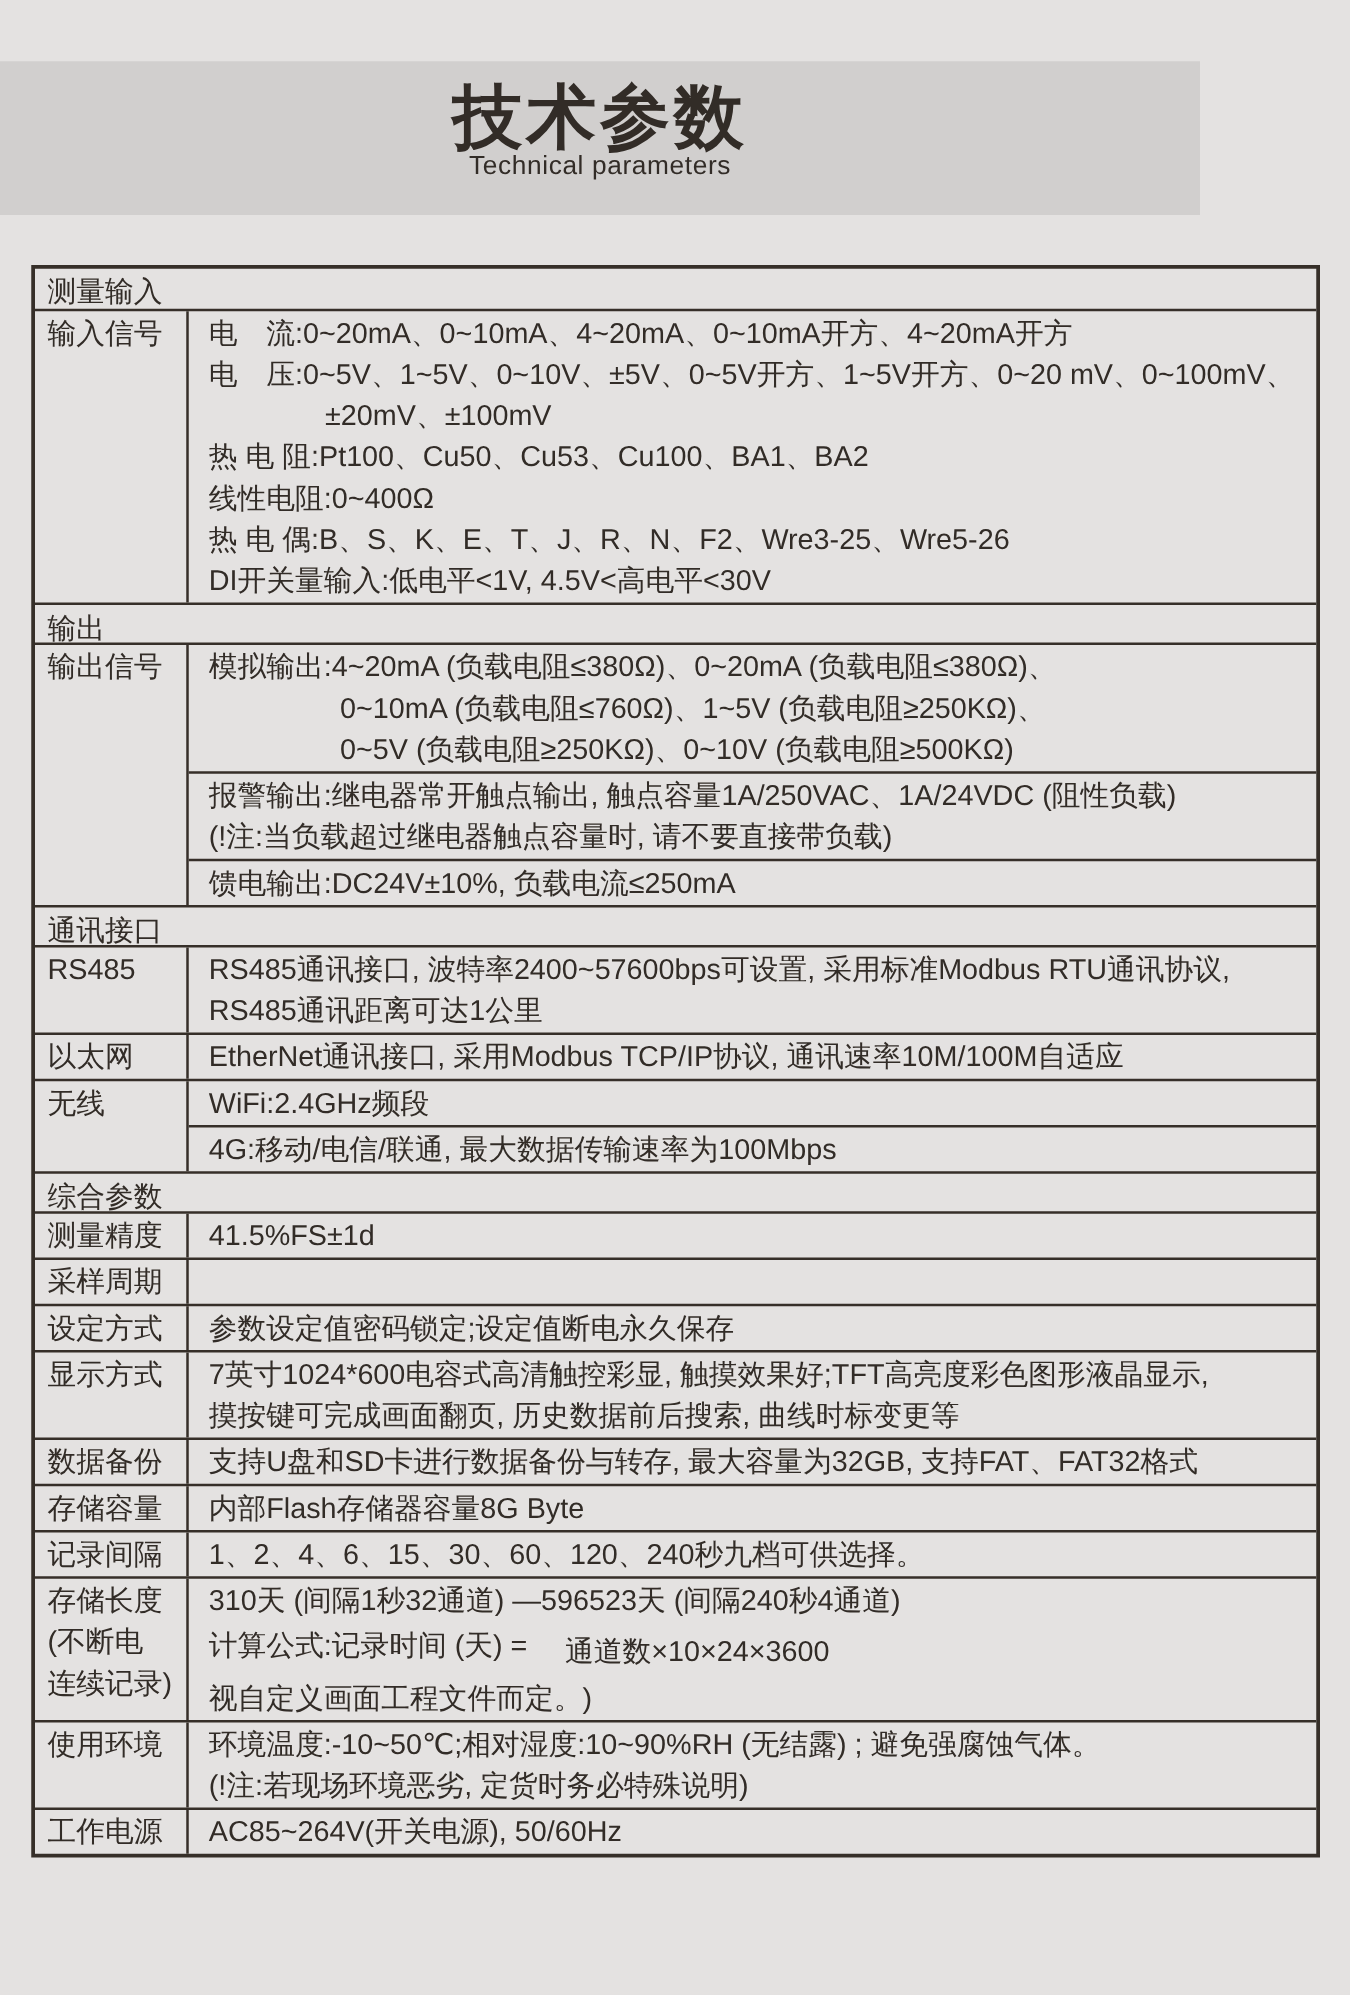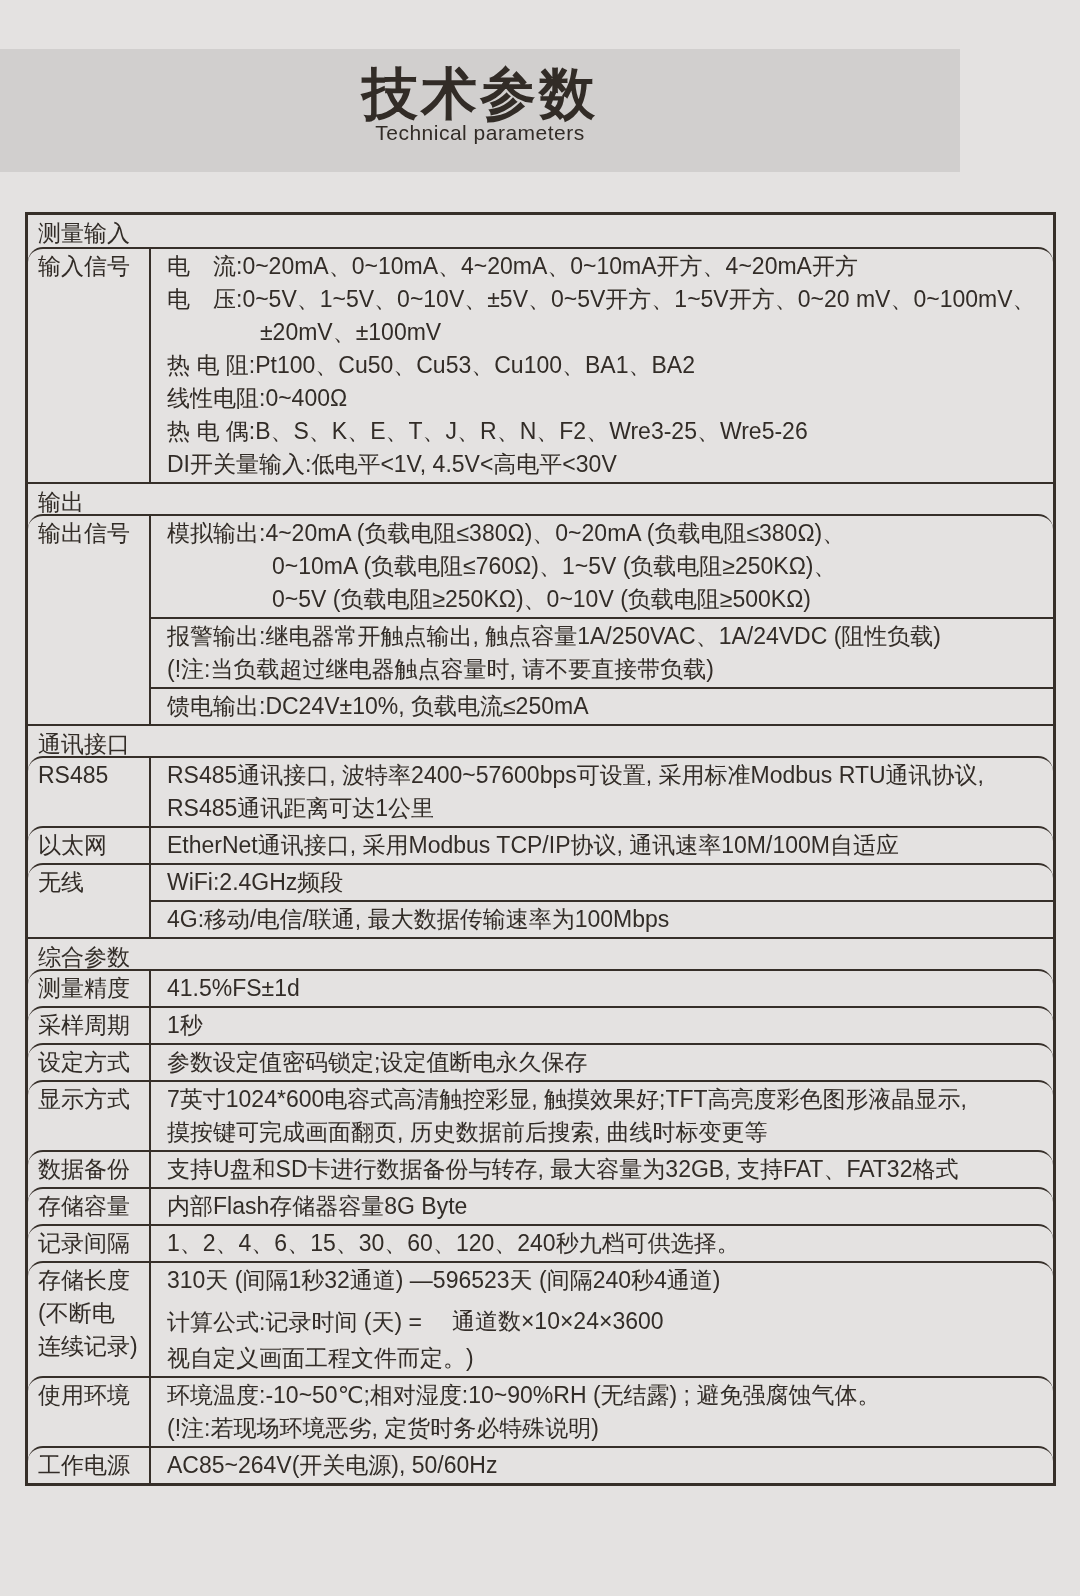--- a/index.html
+++ b/index.html
@@ -23,30 +23,30 @@
   }
   .spec-table{
     position:absolute;left:25px;top:212px;width:1031px;
     border:3px solid var(--border);box-sizing:border-box;
   }
   .trow{box-sizing:border-box;}
   .trow + .trow{border-top:2px solid var(--border);}
   .section-row{
     height:32px;line-height:36px;padding-left:10px;font-size:23px;
   }
-  .data-row{display:flex;align-items:stretch;border-radius:15px;}
+  .data-row{display:flex;align-items:stretch;}
   .row-label{
     flex:0 0 123px;width:123px;border-right:2px solid var(--border);
     padding:1px 2px 1px 10px;font-size:23px;line-height:33px;box-sizing:border-box;
   }
   .row-cells{flex:1;display:flex;flex-direction:column;min-width:0;}
   .spec-cell{padding:1px 6px 1px 16px;font-size:23px;line-height:33px;overflow:hidden;}
   .spec-cell + .spec-cell{border-top:2px solid var(--border);}
   .spec-line{white-space:nowrap;}
-  .formula-line{display:flex;align-items:flex-end;margin:3px 0;white-space:nowrap;}
+  .formula-line{display:flex;align-items:flex-start;margin:3px 0;white-space:nowrap;}
   .frac{display:inline-block;text-align:center;margin-left:14px;}
   .frac-num{padding:0 16px 3px;border-bottom:2px solid var(--text);line-height:36px;}
   .frac-den{padding:3px 16px 0;line-height:36px;}
 </style>
 </head>
 <body>
 
 <div class="title-band">
   <h1 class="page-title">技术参数</h1>
   <div class="page-subtitle">Technical parameters</div>
@@ -133,25 +133,20 @@
       <div class="row-cells">
         <div class="spec-cell">
           <div class="spec-line">41.5%FS±1d</div>
         </div>
       </div>
     </div>
     <div class="trow data-row">
       <div class="row-label">
         <div class="spec-line">采样周期</div>
       </div>
-      <div class="row-cells">
-        <div class="spec-cell">
-          <div class="spec-line">1秒</div>
-        </div>
-      </div>
     </div>
     <div class="trow data-row">
       <div class="row-label">
         <div class="spec-line">设定方式</div>
       </div>
       <div class="row-cells">
         <div class="spec-cell">
           <div class="spec-line">参数设定值密码锁定;设定值断电永久保存</div>
         </div>
       </div>

